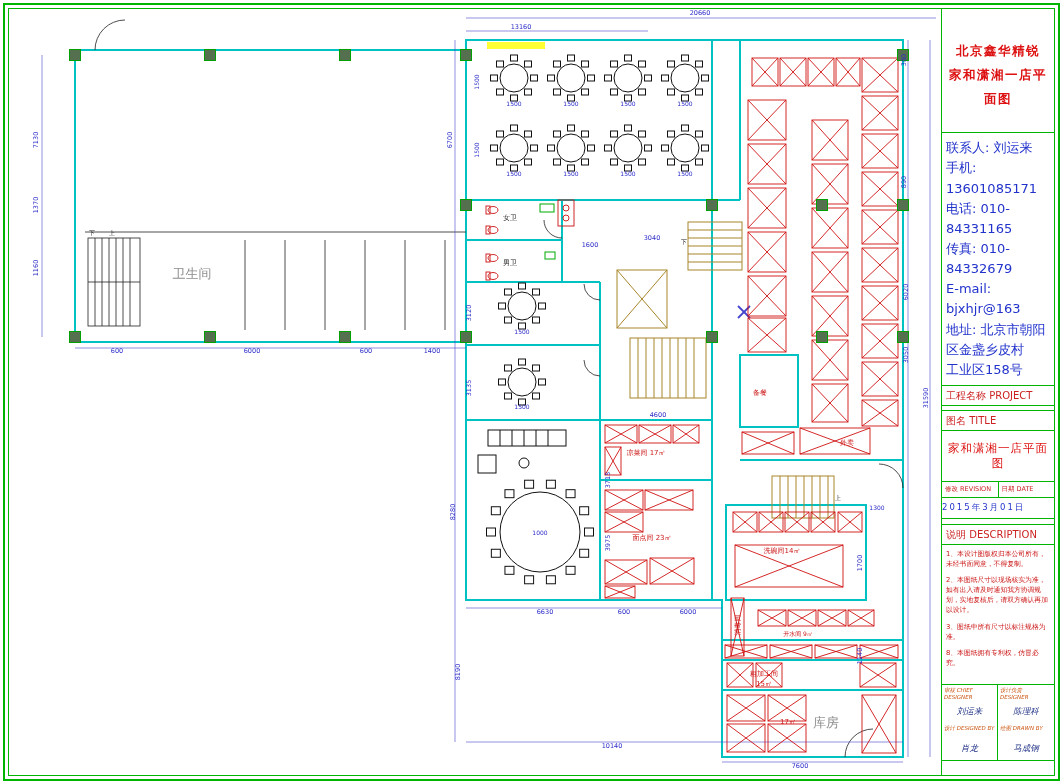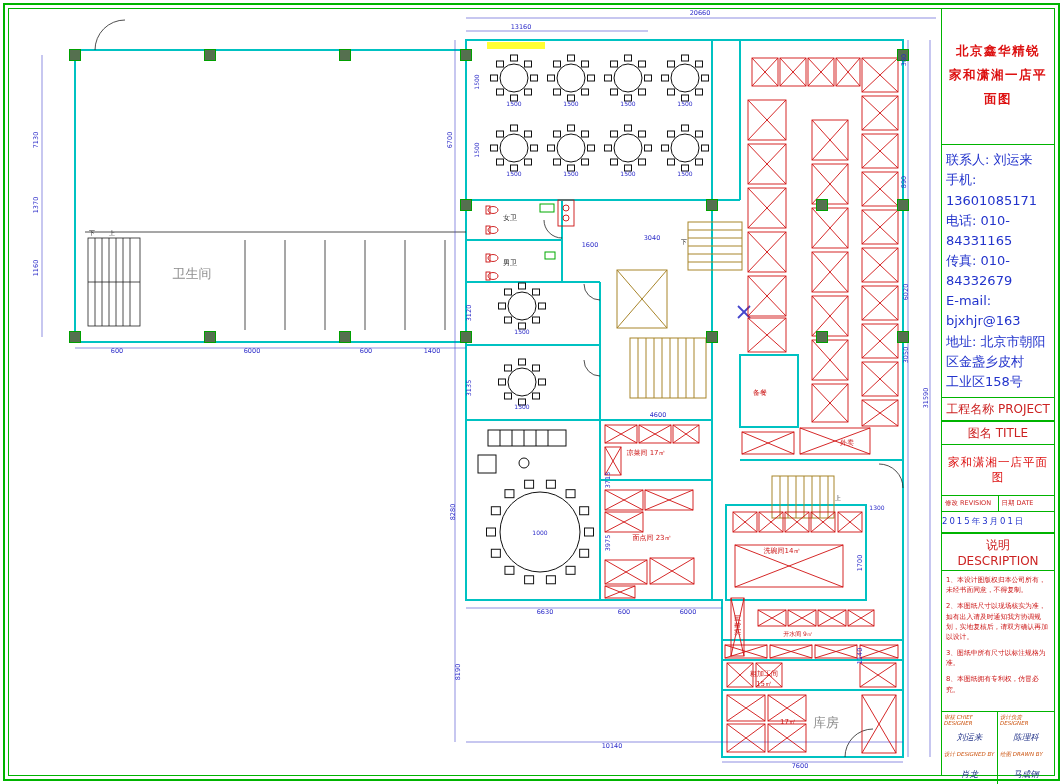--- a/index.html
+++ b/index.html
@@ -6,23 +6,23 @@
   .page{position:relative;width:1063px;height:784px;background:#ffffff;
         font-family:"DejaVu Sans",sans-serif;overflow:hidden;}
   .frame-outer{position:absolute;inset:3px;border:2px solid #00b400;pointer-events:none;}
   .frame-inner{position:absolute;inset:8px;border:1px solid #00b400;pointer-events:none;}
 
   
   .titleblock{position:absolute;top:9px;bottom:9px;left:941px;right:9px;
               border-left:1px solid #00b400;display:flex;flex-direction:column;background:#fff;}
   .tb-sec{border-bottom:1px solid #00b400;}
   .tb-company{color:#dd1111;font-weight:bold;font-size:12.5px;letter-spacing:1.5px;
-              text-align:center;padding:30px 2px 34px;line-height:1.9;}
+              text-align:center;padding:30px 2px 22px;line-height:1.9;}
   .tb-contact{color:#2233cc;font-size:13px;line-height:1.55;padding:5px 4px;}
-  .tb-label{color:#cc2222;font-size:12px;padding:3px 4px 2px;text-align:center;}
+  .tb-label{color:#cc2222;font-size:10px;padding:3px 4px 2px;}
   .tb-space-sm{height:24px;}
   .tb-title{color:#dd1111;font-size:11.5px;text-align:center;padding:10px 1px;letter-spacing:1px;}
   .tb-revdate{display:flex;font-size:6.5px;color:#cc2222;}
   .tb-revdate>div{flex:1;padding:3px 3px;}
   .tb-revdate>div+div{border-left:1px solid #00b400;}
   .tb-date{color:#2233cc;font-size:8.5px;text-align:left;letter-spacing:2px;padding:4px 0;}
   .tb-gap{height:26px;}
   .tb-descarea{flex:1;display:flex;flex-direction:column;border-bottom:1px solid #00b400;}
   .tb-notes{margin-top:auto;color:#cc1515;font-size:6.8px;line-height:1.5;padding:4px 4px 10px;}
   .tb-notes .note{margin-bottom:6px;}

